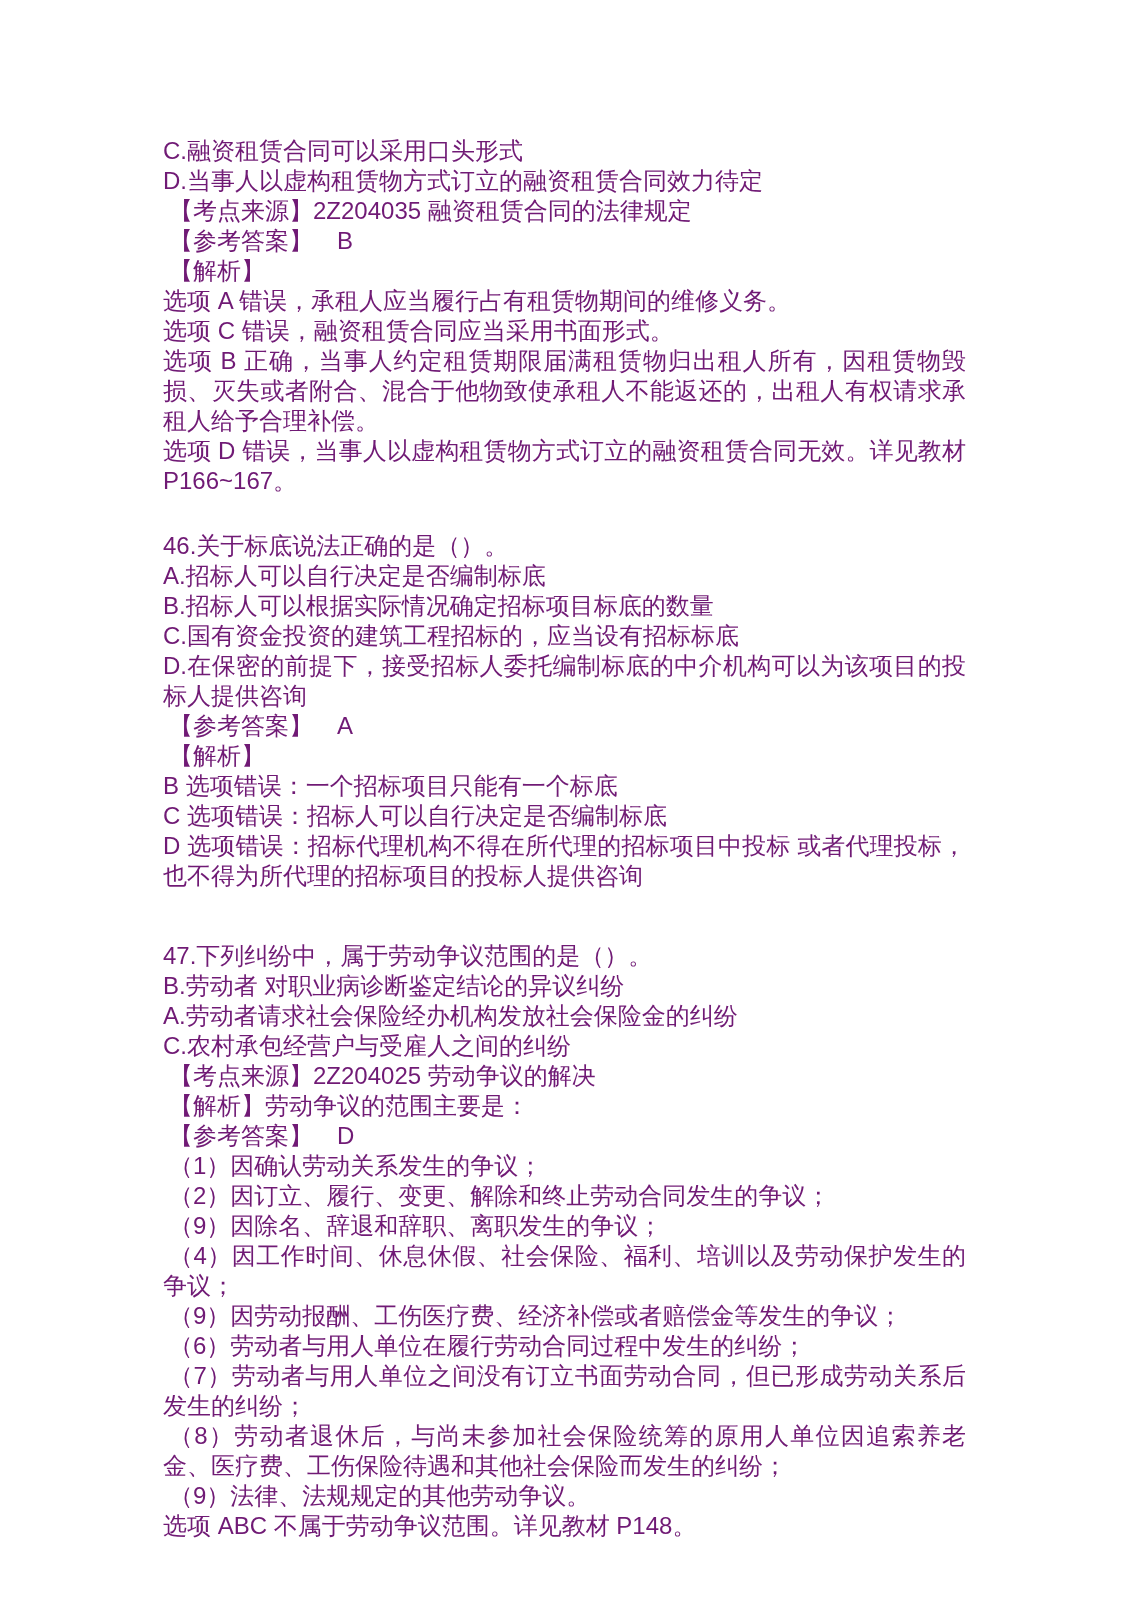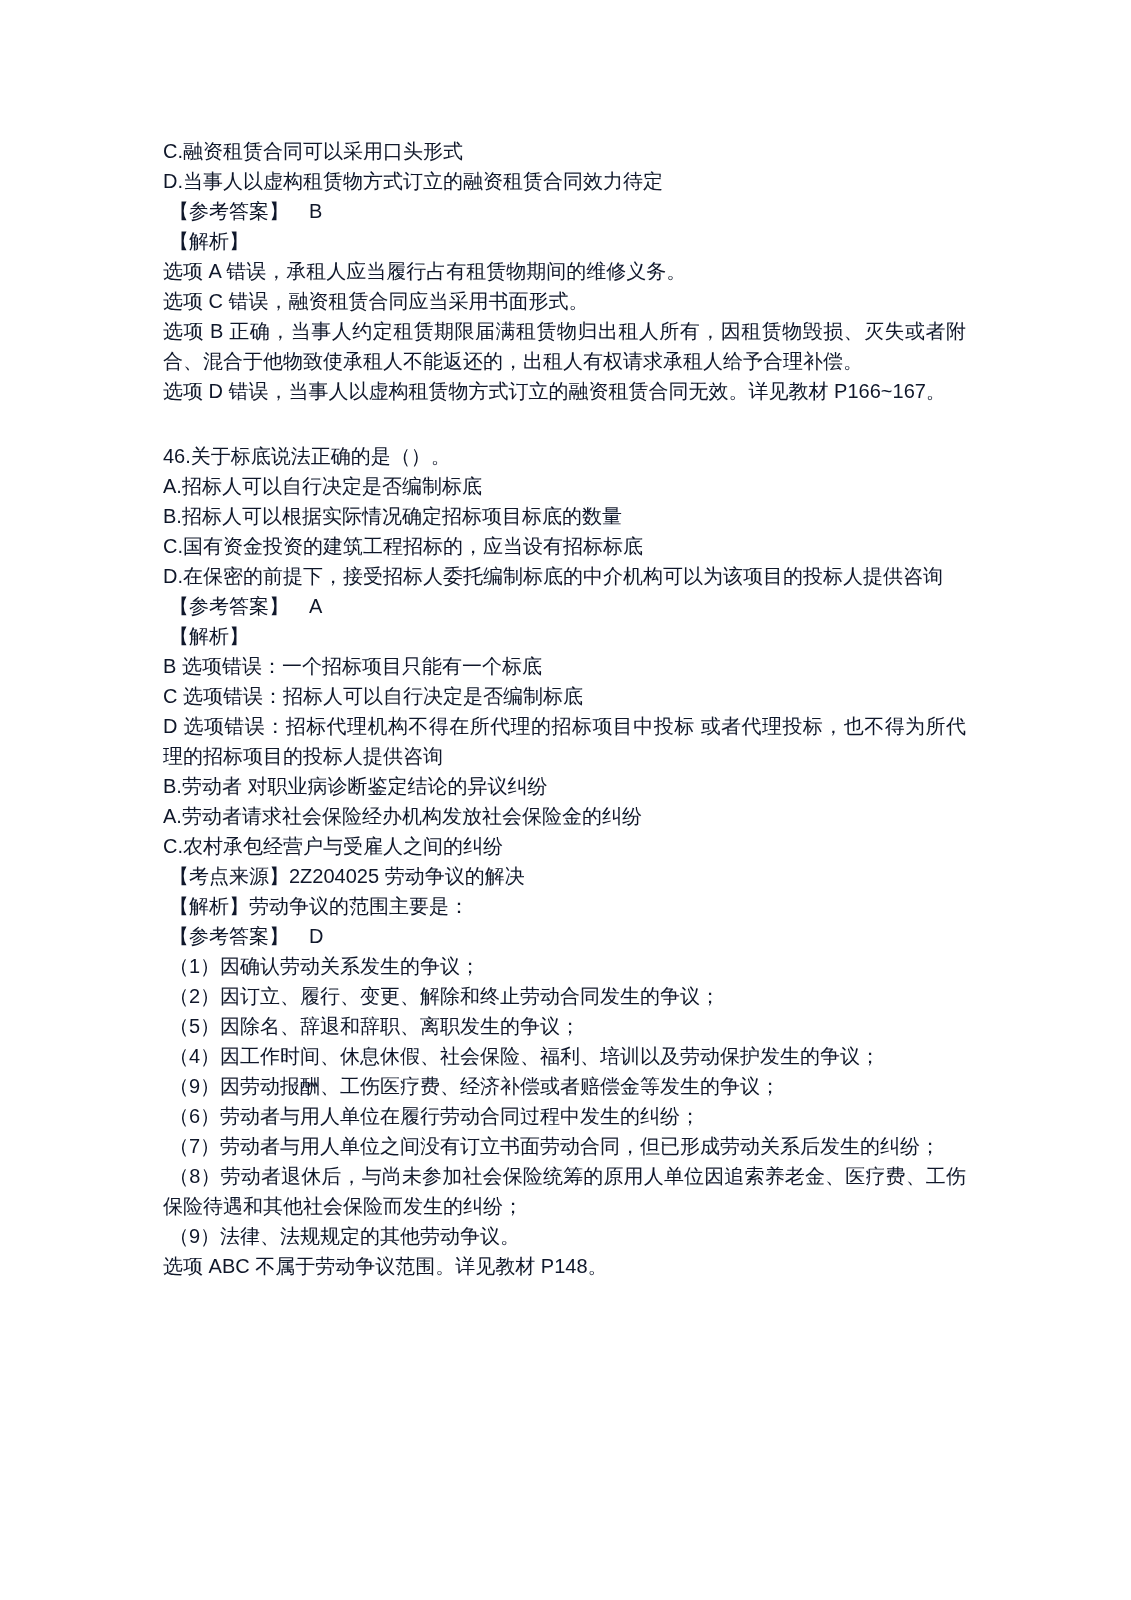--- a/index.html
+++ b/index.html
@@ -13,22 +13,22 @@
     height: 1600px;
     background: #ffffff;
     overflow: hidden;
     font-family: "Liberation Sans", "DejaVu Sans", sans-serif;
   }
   .content {
     position: absolute;
     left: 163px;
     top: 136px;
     width: 803px;
-    color: #0f172a;
-    font-size: 20px;
+    color: #701a75;
+    font-size: 24px;
     line-height: 30px;
     text-align: justify;
   }
   .content p {
     margin: 0;
     padding: 0;
   }
   
   .ind { text-indent: 6px; }
   
@@ -37,47 +37,49 @@
   .gap2 { margin-top: 50px !important; }
 </style>
 </head>
 <body>
 
 <div class="page">
   <div class="content">
 
     <p>C.融资租赁合同可以采用口头形式</p>
     <p>D.当事人以虚构租赁物方式订立的融资租赁合同效力待定</p>
+    <p class="ind">【考点来源】2Z204035 融资租赁合同的法律规定</p>
     <p class="ind">【参考答案】　B</p>
     <p class="ind">【解析】</p>
     <p>选项 A 错误，承租人应当履行占有租赁物期间的维修义务。</p>
     <p>选项 C 错误，融资租赁合同应当采用书面形式。</p>
     <p>选项 B 正确，当事人约定租赁期限届满租赁物归出租人所有，因租赁物毁损、灭失或者附合、混合于他物致使承租人不能返还的，出租人有权请求承租人给予合理补偿。</p>
     <p>选项 D 错误，当事人以虚构租赁物方式订立的融资租赁合同无效。详见教材 P166~167。</p>
 
     <p class="gap1">46.关于标底说法正确的是（）。</p>
     <p>A.招标人可以自行决定是否编制标底</p>
     <p>B.招标人可以根据实际情况确定招标项目标底的数量</p>
     <p>C.国有资金投资的建筑工程招标的，应当设有招标标底</p>
     <p>D.在保密的前提下，接受招标人委托编制标底的中介机构可以为该项目的投标人提供咨询</p>
     <p class="ind">【参考答案】　A</p>
     <p class="ind">【解析】</p>
     <p>B 选项错误：一个招标项目只能有一个标底</p>
     <p>C 选项错误：招标人可以自行决定是否编制标底</p>
     <p>D 选项错误：招标代理机构不得在所代理的招标项目中投标 或者代理投标，也不得为所代理的招标项目的投标人提供咨询</p>
 
+    <p class="gap2">47.下列纠纷中，属于劳动争议范围的是（）。</p>
     <p>B.劳动者 对职业病诊断鉴定结论的异议纠纷</p>
     <p>A.劳动者请求社会保险经办机构发放社会保险金的纠纷</p>
     <p>C.农村承包经营户与受雇人之间的纠纷</p>
     <p class="ind">【考点来源】2Z204025 劳动争议的解决</p>
     <p class="ind">【解析】劳动争议的范围主要是：</p>
     <p class="ind">【参考答案】　D</p>
     <p class="ind">（1）因确认劳动关系发生的争议；</p>
     <p class="ind">（2）因订立、履行、变更、解除和终止劳动合同发生的争议；</p>
-    <p class="ind">（5）因除名、辞退和辞职、离职发生的争议；</p>
+    <p class="ind">（9）因除名、辞退和辞职、离职发生的争议；</p>
     <p class="ind">（4）因工作时间、休息休假、社会保险、福利、培训以及劳动保护发生的争议；</p>
     <p class="ind">（9）因劳动报酬、工伤医疗费、经济补偿或者赔偿金等发生的争议；</p>
     <p class="ind">（6）劳动者与用人单位在履行劳动合同过程中发生的纠纷；</p>
     <p class="ind">（7）劳动者与用人单位之间没有订立书面劳动合同，但已形成劳动关系后发生的纠纷；</p>
     <p class="ind">（8）劳动者退休后，与尚未参加社会保险统筹的原用人单位因追索养老金、医疗费、工伤保险待遇和其他社会保险而发生的纠纷；</p>
     <p class="ind">（9）法律、法规规定的其他劳动争议。</p>
     <p>选项 ABC 不属于劳动争议范围。详见教材 P148。</p>
 
   </div>
 </div>

